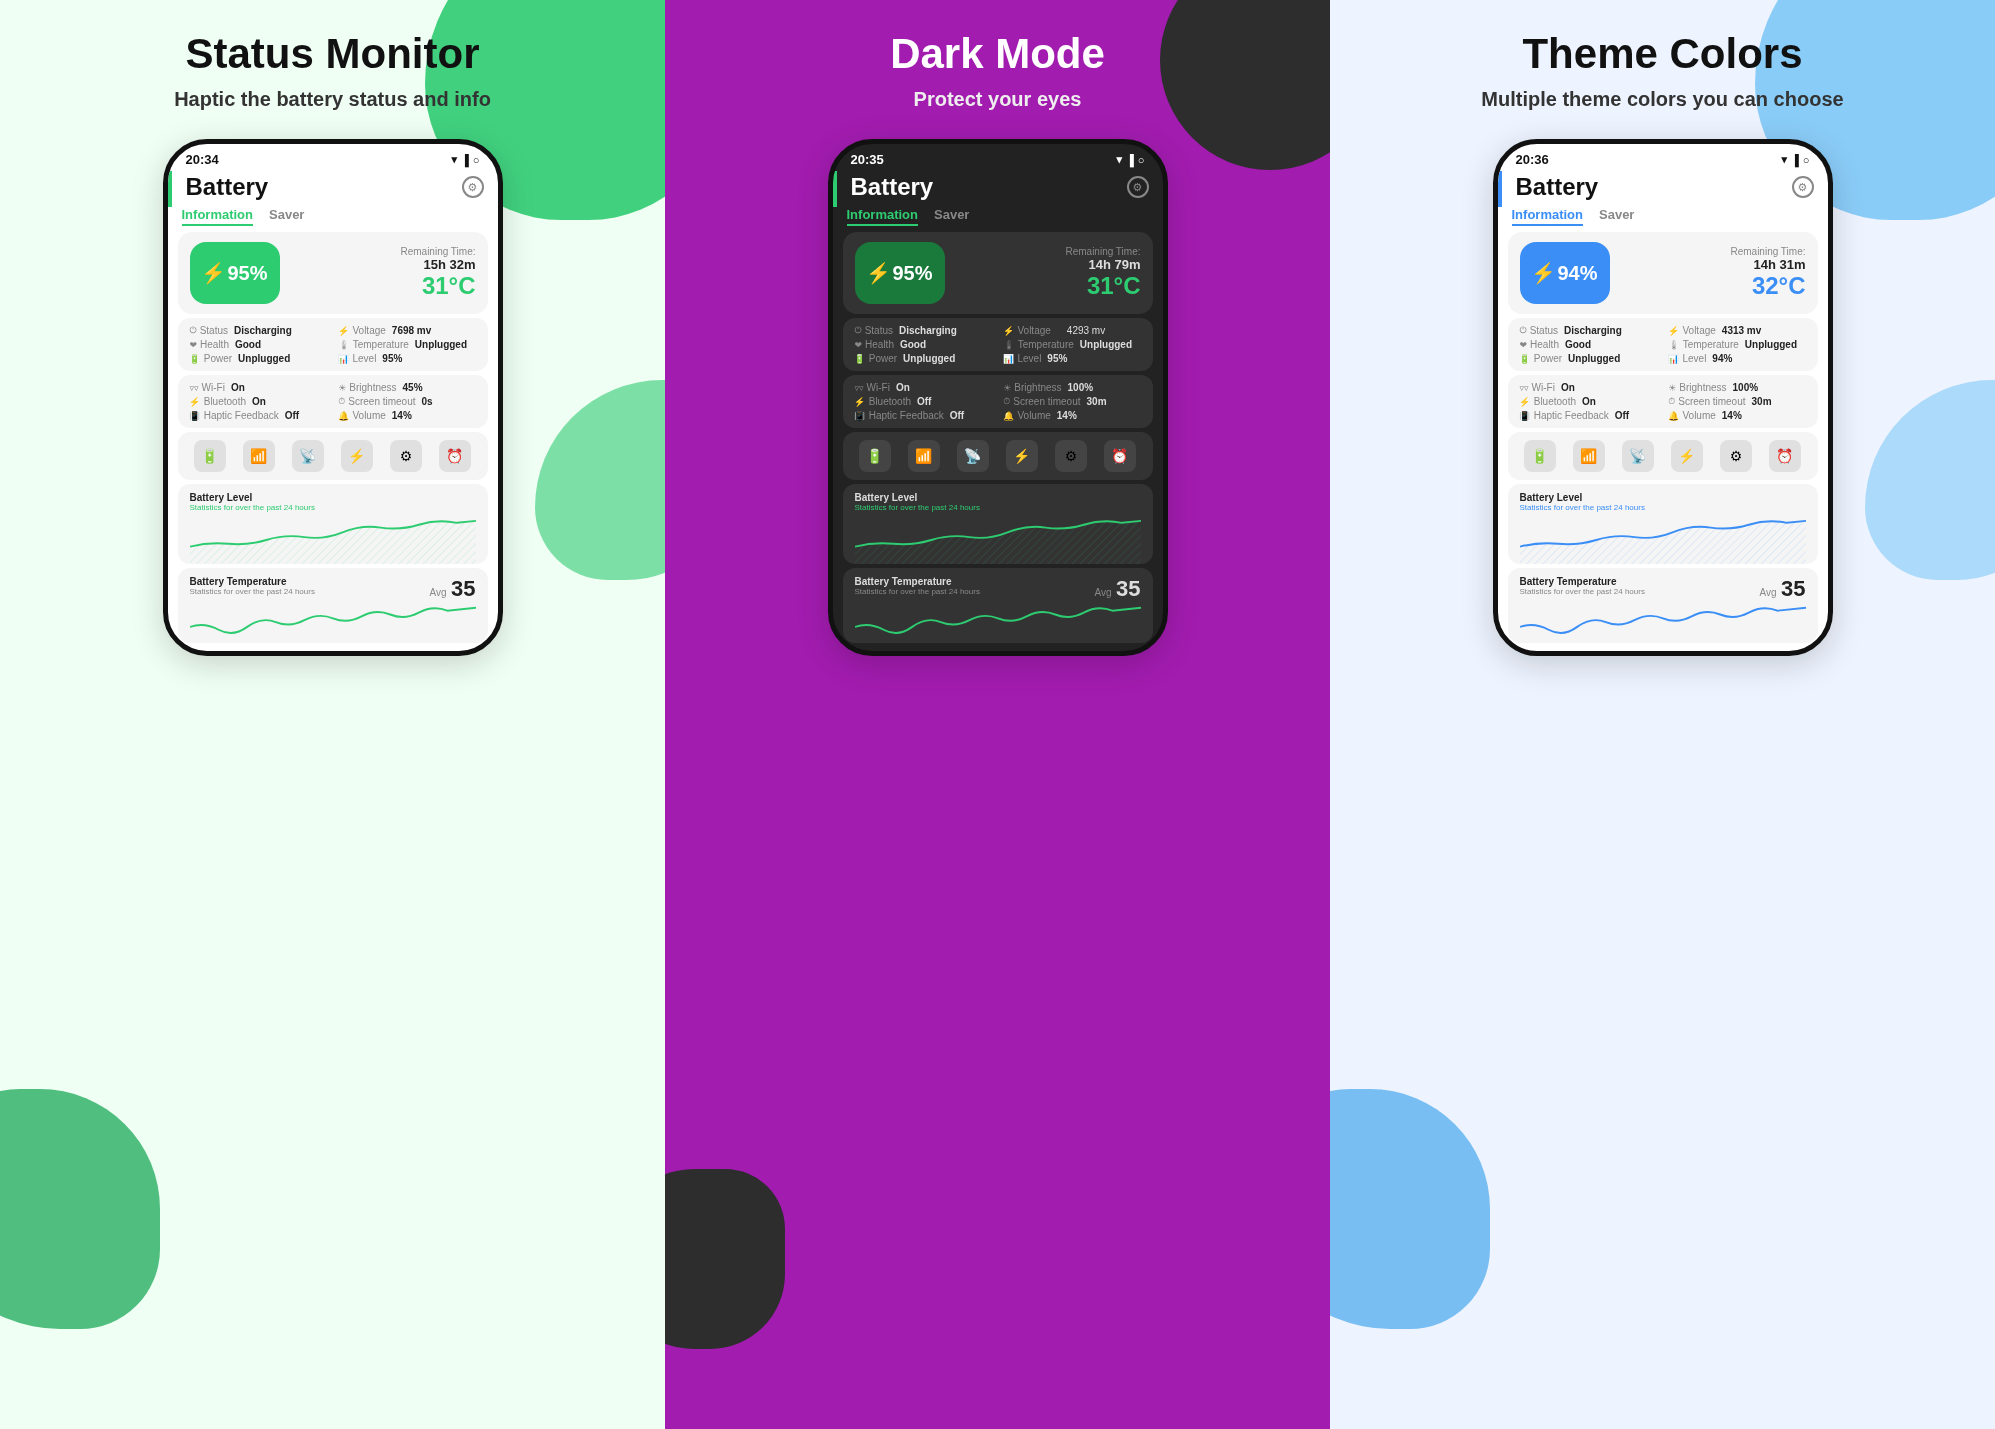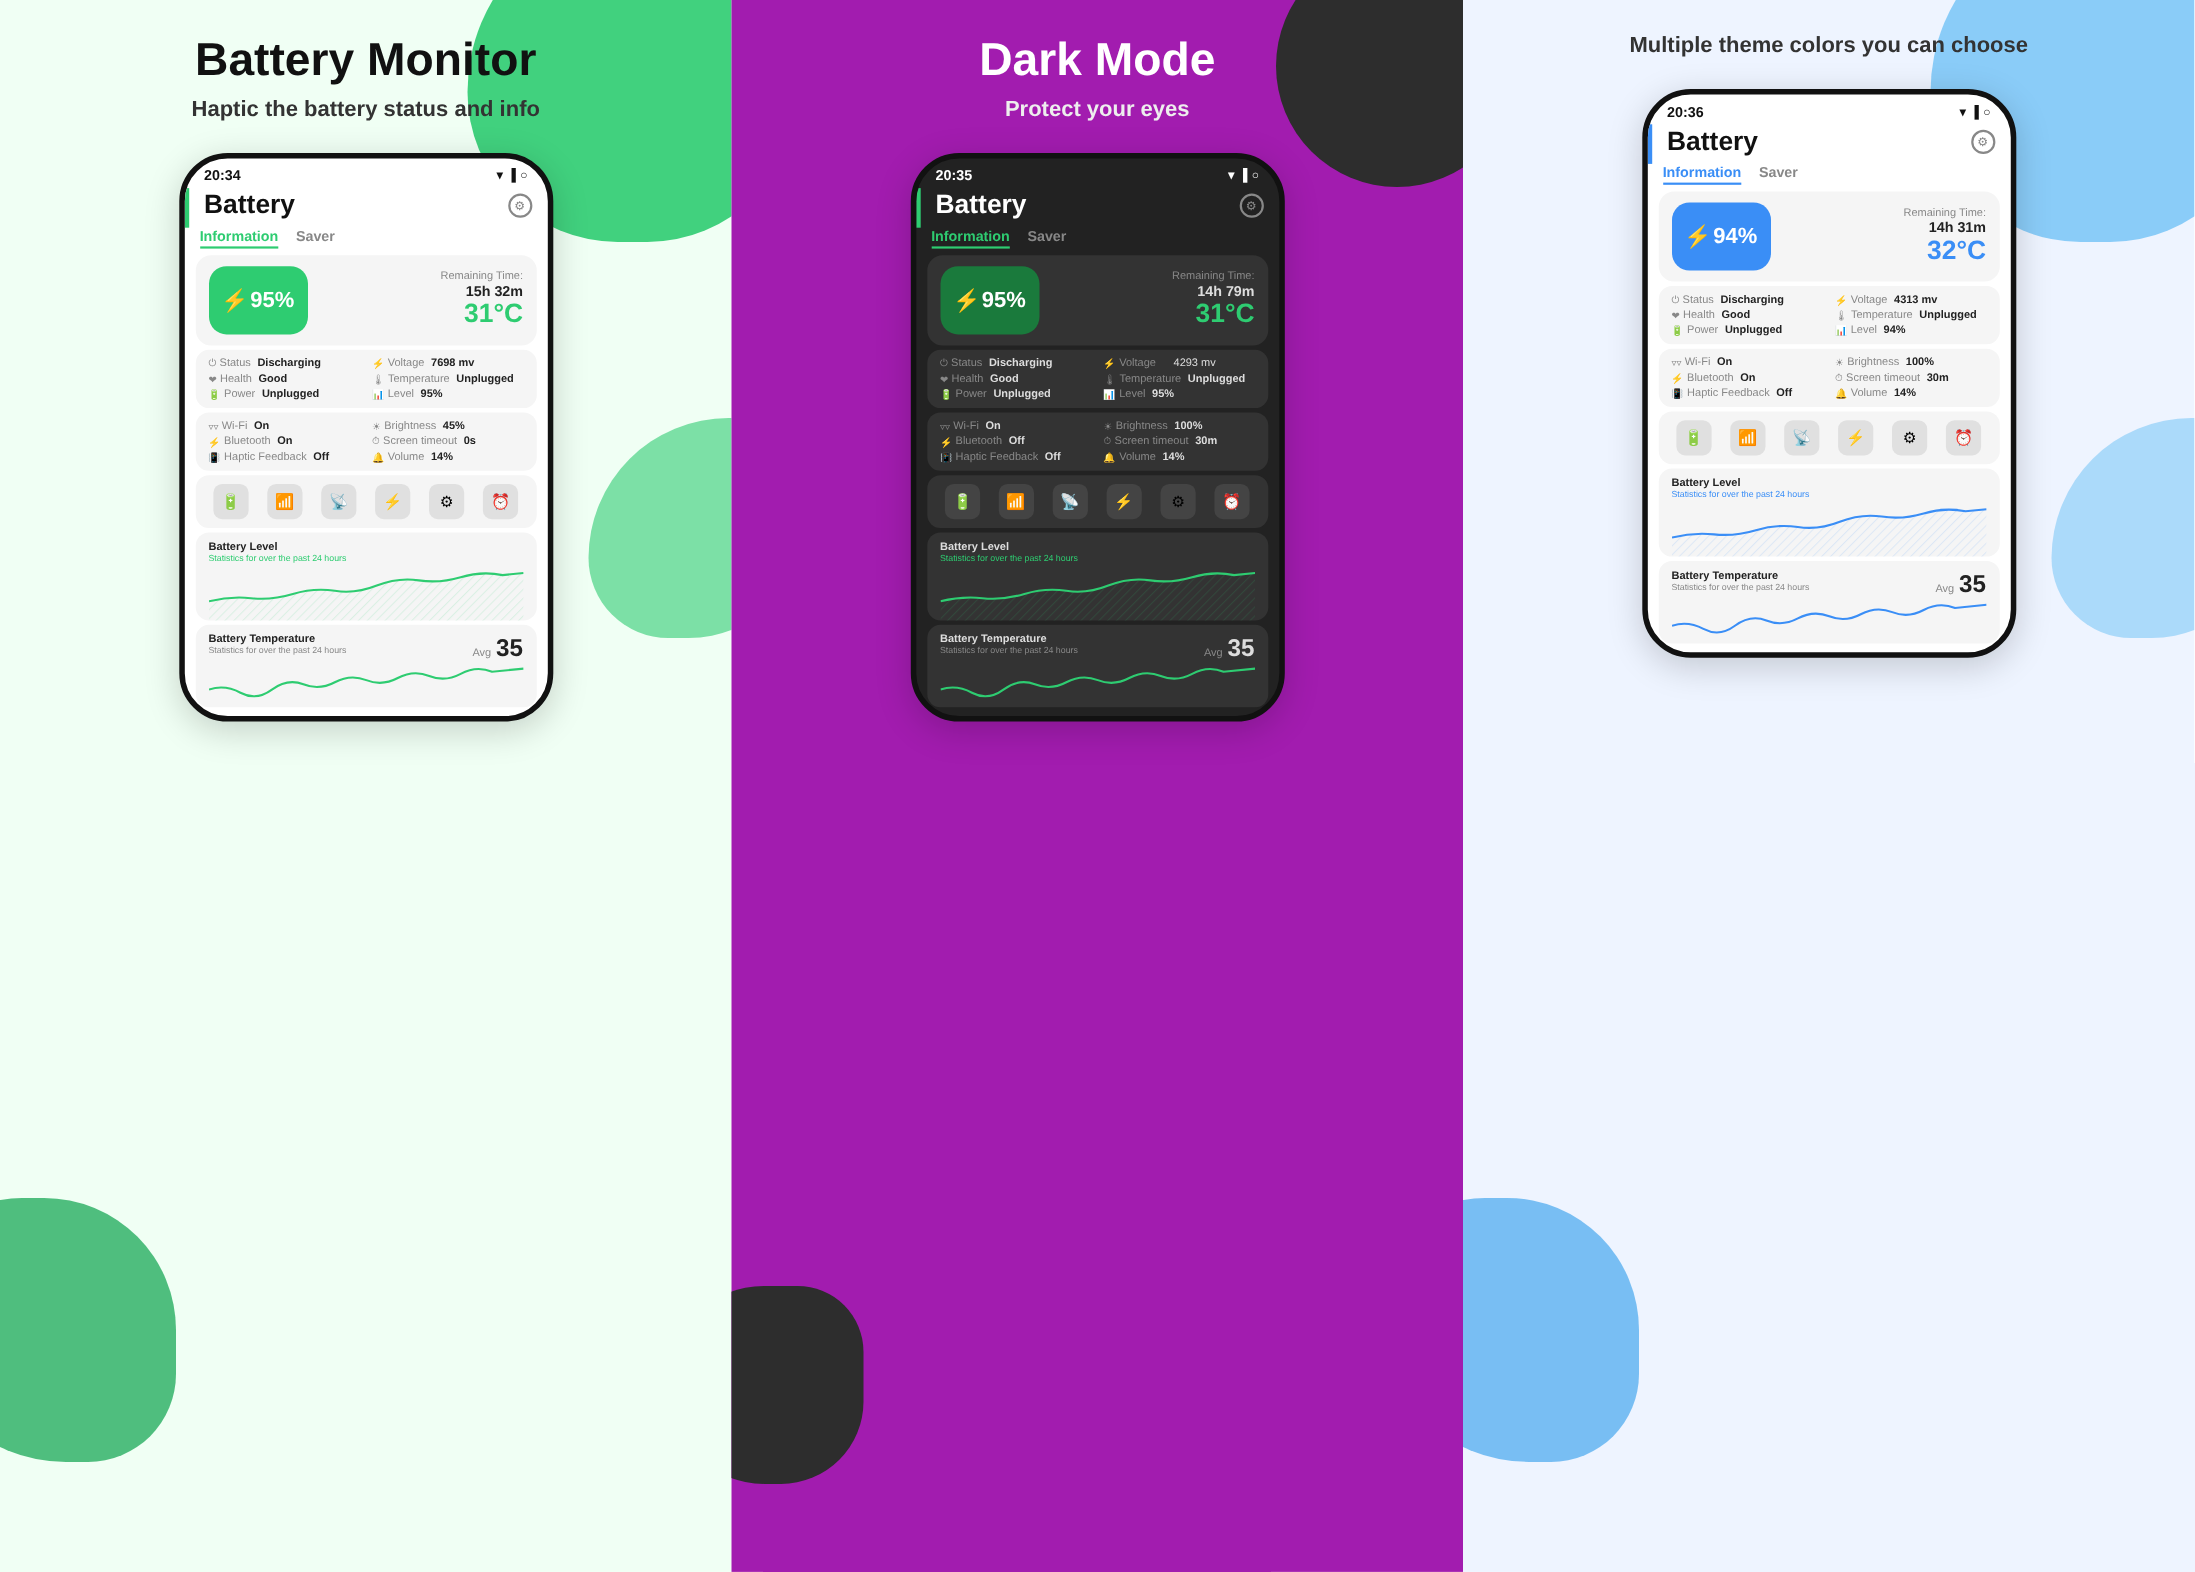--- a/index.html
+++ b/index.html
@@ -49,21 +49,21 @@
   </style>
 </head>
 <body>
 
 <div id="app" style="display:flex;width:1995px;height:1429px;">
     <div class="panel" style="background: rgb(240, 255, 244); position: relative;">
       <div style="position: absolute; top: -80px; right: -60px; width: 300px; height: 300px; background: rgb(46, 204, 113); border-radius: 60% 40% 50% 50%; z-index: 0; opacity: 0.9;"></div>
       <div style="position: absolute; bottom: 100px; left: -80px; width: 240px; height: 240px; background: rgb(39, 174, 96); border-radius: 50% 60% 40% 70%; z-index: 0; opacity: 0.8;"></div>
       <div style="position: absolute; top: 380px; right: -70px; width: 200px; height: 200px; background: rgb(46, 204, 113); border-radius: 70% 30% 60% 40%; z-index: 0; opacity: 0.6;"></div>
       <div style="position: relative; z-index: 1; display: flex; flex-direction: column; align-items: center; width: 100%;">
-        <h1 style="font-size: 42px; font-weight: 900; margin-bottom: 10px; color: rgb(17, 17, 17); text-align: center;">Battery Monitor</h1>
+        <h1 style="font-size: 42px; font-weight: 900; margin-bottom: 10px; color: rgb(17, 17, 17); text-align: center;">Status Monitor</h1>
         <p style="font-size: 20px; font-weight: 600; margin-bottom: 28px; color: rgb(51, 51, 51); text-align: center;">Haptic the battery status and info</p>
         <div class="phone" style="background: rgb(255, 255, 255); border: 5px solid rgb(17, 17, 17);">
 
     <div class="status-bar" style="color:#111;">
       <span style="font-weight:700;font-size:13px;">20:34</span>
       <div class="status-icons">
         <span>▾</span>
         <span>▐</span>
         <span>○</span>
       </div>
@@ -366,20 +366,21 @@
     </svg>
     </div>
   </div>
       </div>
     </div>
     <div class="panel" style="background: rgb(238, 244, 255); position: relative;">
       <div style="position: absolute; top: -80px; right: -60px; width: 300px; height: 300px; background: rgb(126, 200, 247); border-radius: 60% 40% 50% 50%; z-index: 0; opacity: 0.9;"></div>
       <div style="position: absolute; bottom: 100px; left: -80px; width: 240px; height: 240px; background: rgb(90, 176, 240); border-radius: 50% 60% 40% 70%; z-index: 0; opacity: 0.8;"></div>
       <div style="position: absolute; top: 380px; right: -70px; width: 200px; height: 200px; background: rgb(126, 200, 247); border-radius: 70% 30% 60% 40%; z-index: 0; opacity: 0.6;"></div>
       <div style="position: relative; z-index: 1; display: flex; flex-direction: column; align-items: center; width: 100%;">
+        <h1 style="font-size: 42px; font-weight: 900; margin-bottom: 10px; color: rgb(17, 17, 17); text-align: center;">Theme Colors</h1>
         <p style="font-size: 20px; font-weight: 600; margin-bottom: 28px; color: rgb(51, 51, 51); text-align: center;">Multiple theme colors you can choose</p>
         <div class="phone" style="background: rgb(255, 255, 255); border: 5px solid rgb(17, 17, 17);">
 
     <div class="status-bar" style="color:#111;">
       <span style="font-weight:700;font-size:13px;">20:36</span>
       <div class="status-icons">
         <span>▾</span>
         <span>▐</span>
         <span>○</span>
       </div>

